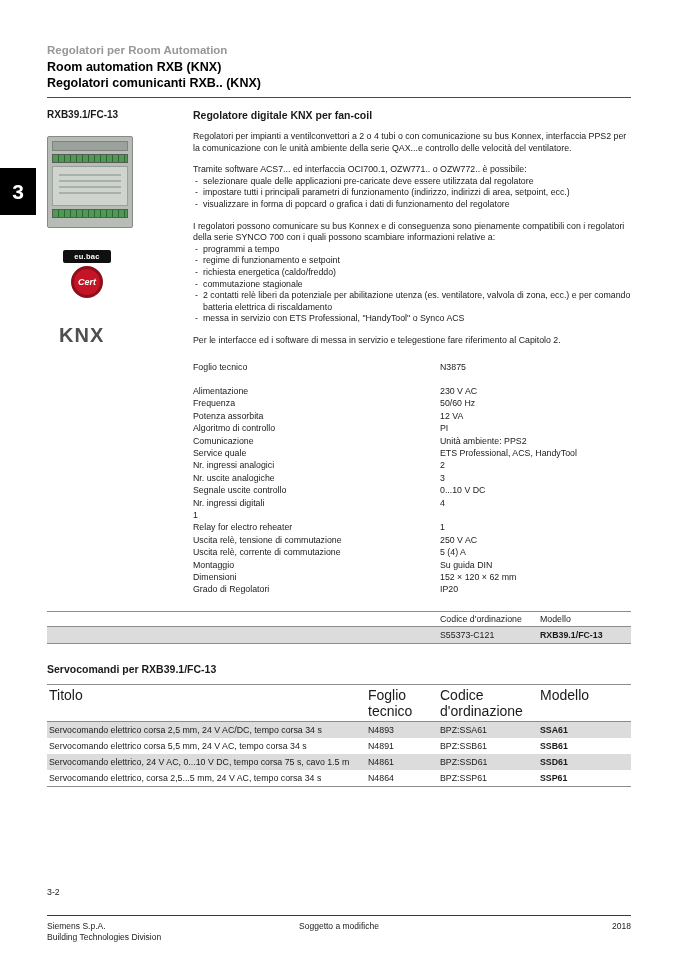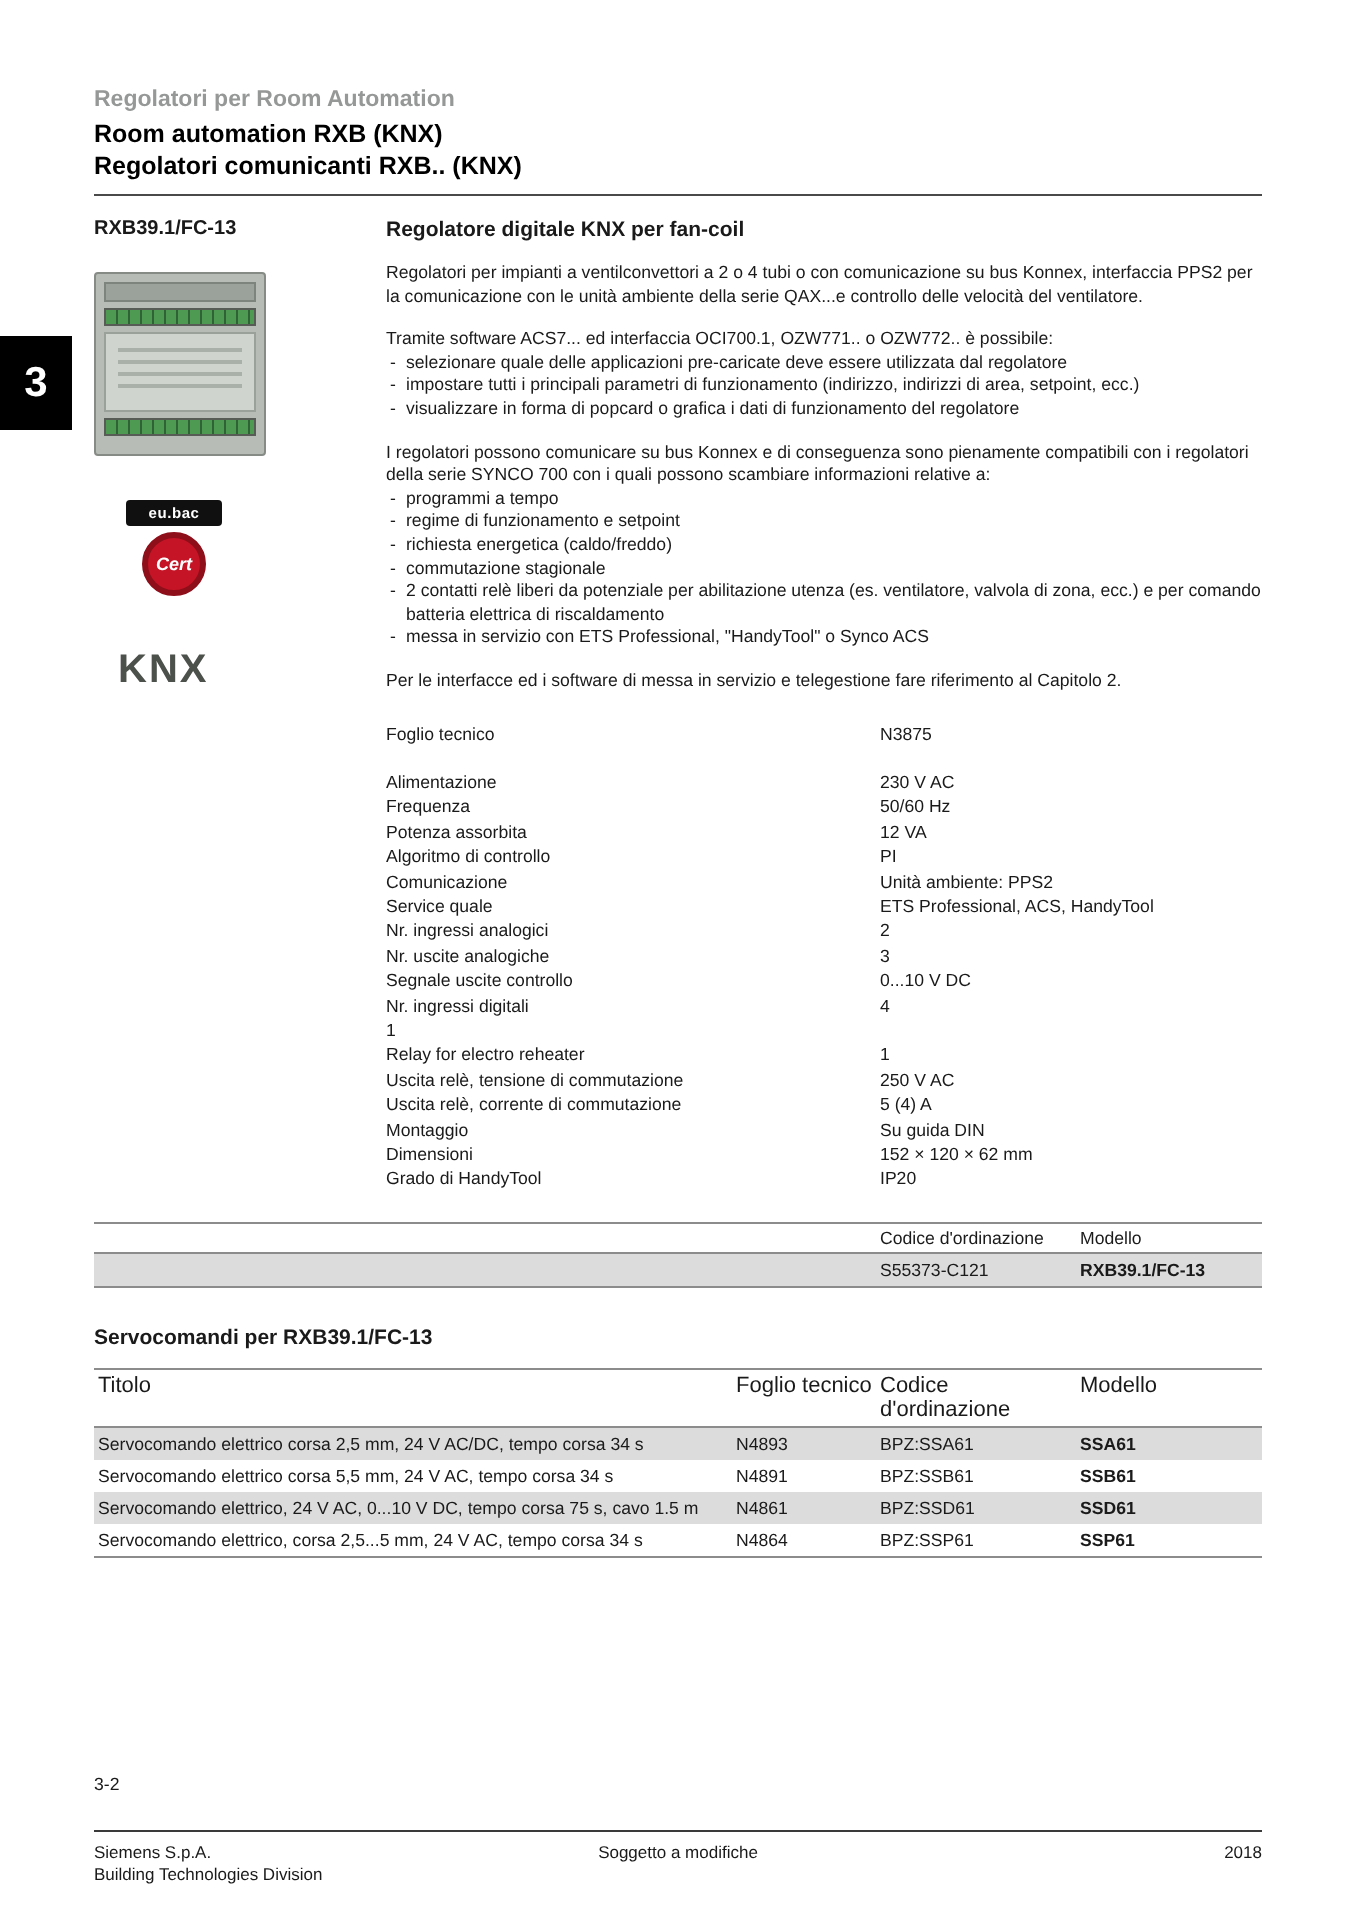--- a/index.html
+++ b/index.html
@@ -68,21 +68,21 @@
   .ord-spacer { width:391px; flex:none; }
   .ord-code { width:100px; flex:none; }
   .ord-model { flex:1; }
   .ord-row { display:flex; background:#dcdcdc; padding:3px 2px; border-bottom:1px solid #8c8c8c; font-size:8.8px; }
   .bold { font-weight:700; }
 
   
   .servo { margin-top:19px; }
   .servo-heading { font-size:10.5px; font-weight:700; margin-bottom:9px; }
   .sv-header { display:flex; border-top:1px solid #8c8c8c; border-bottom:1px solid #8c8c8c;
-    padding:2px; font-size:11px; }
+    padding:2px; font-size:14px; }
   .sv-row { display:flex; padding:3px 2px; font-size:8.8px; }
   .sv-row.shaded { background:#dcdcdc; }
   .sv-row.last { border-bottom:1px solid #8c8c8c; }
   .sv-title { width:319px; flex:none; padding-right:4px; }
   .sv-sheet { width:72px; flex:none; }
   .sv-code { width:100px; flex:none; }
   .sv-model { flex:1; }
 
   
   .page-num { position:absolute; left:47px; bottom:62px; font-size:8.8px; }
@@ -214,21 +214,21 @@
           </div>
           <div class="spec-row">
             <span class="spec-label">Montaggio</span>
             <span class="spec-value">Su guida DIN</span>
           </div>
           <div class="spec-row">
             <span class="spec-label">Dimensioni</span>
             <span class="spec-value">152 × 120 × 62 mm</span>
           </div>
           <div class="spec-row">
-            <span class="spec-label">Grado di HandyTool</span>
+            <span class="spec-label">Grado di Regolatori</span>
             <span class="spec-value">IP20</span>
           </div>
         </div>
       </div>
     </div>
 
     <div class="ordering">
       <div class="ord-header">
         <span class="ord-spacer"></span>
         <span class="ord-code">Codice d'ordinazione</span>

